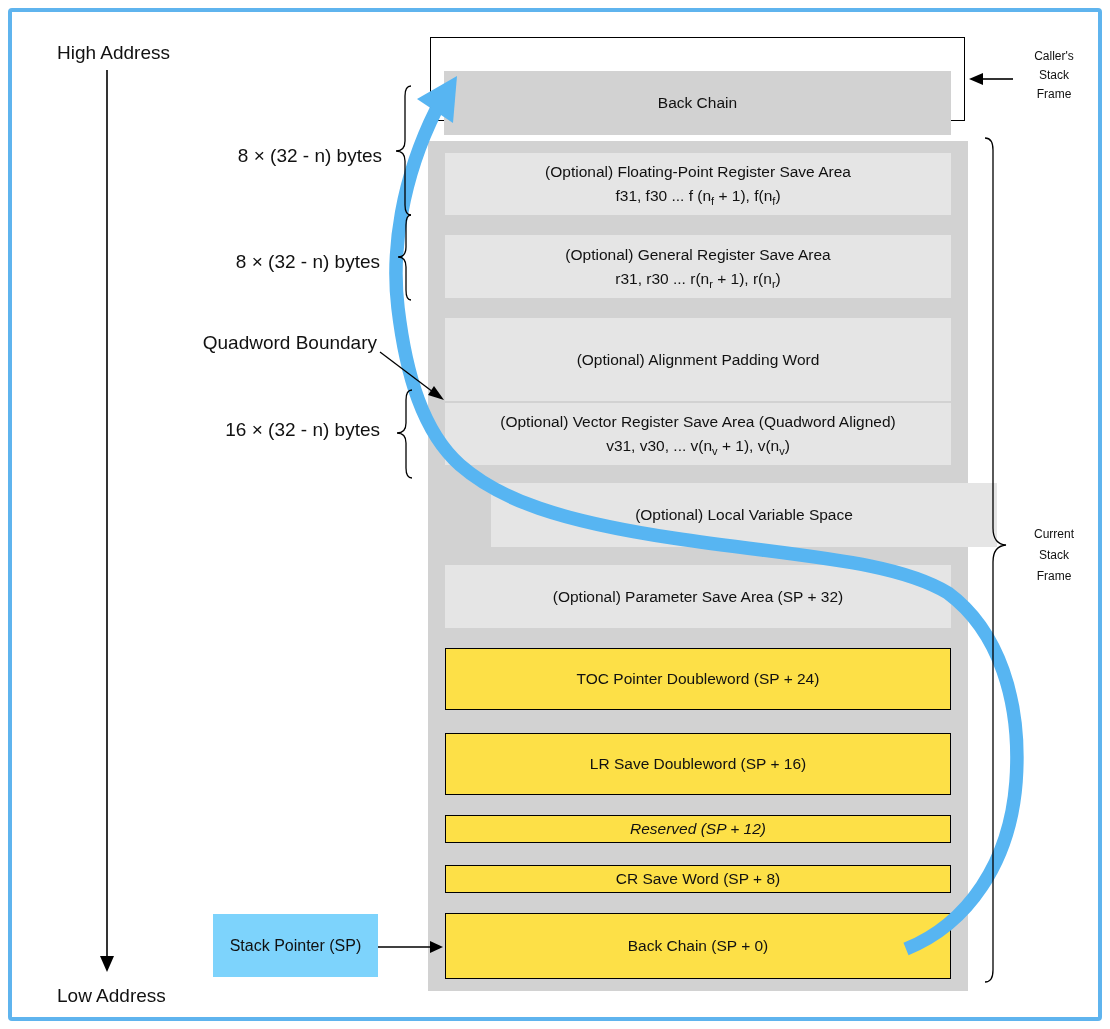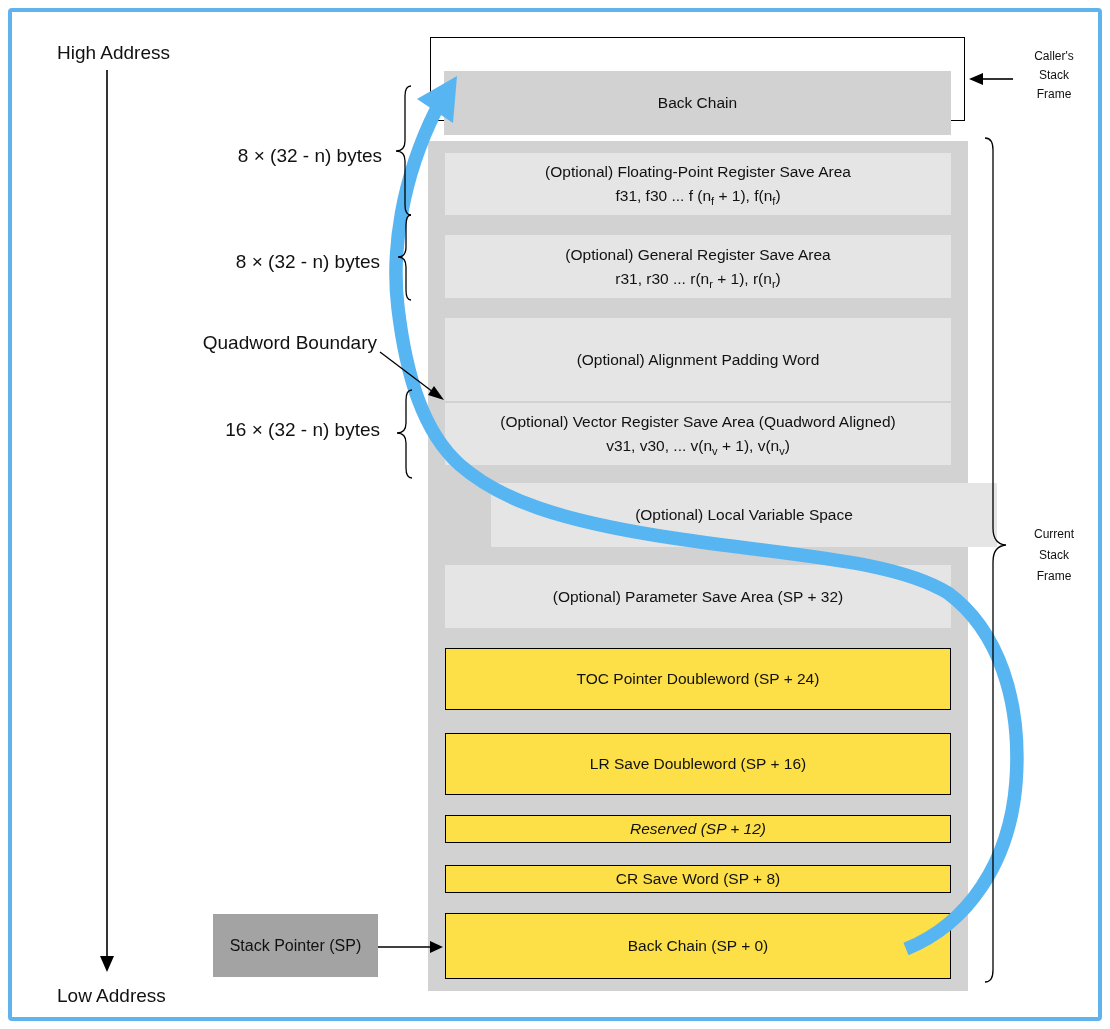--- a/index.html
+++ b/index.html
@@ -31,21 +31,21 @@
   .box-vec{top:403px;height:62px;}
   .box-local{top:483px;height:64px;margin-left:46px;}
   .box-param{top:565px;height:63px;}
   .box-toc{top:648px;height:62px;}
   .box-lr{top:733px;height:62px;}
   .box-res{top:815px;height:28px;line-height:1;font-style:italic;}
   .box-cr{top:865px;height:28px;line-height:1;}
   .box-bc{top:913px;height:66px;}
   
   .sp-box{position:absolute;left:213px;top:914px;width:165px;height:63px;
-       background:#a3a3a3;display:flex;align-items:center;justify-content:center;
+       background:#7dd3fc;display:flex;align-items:center;justify-content:center;
        font-size:16px;z-index:1;}
   
   .stacked{position:absolute;width:92px;text-align:center;font-size:12px;z-index:4;}
   .caller-label{left:1008px;top:47px;line-height:19px;}
   .current-label{left:1008px;top:524px;line-height:21px;}
   
   svg.blue-layer{position:absolute;left:0;top:0;z-index:2;}
   svg.ink-layer{position:absolute;left:0;top:0;z-index:3;}
 </style>
 </head>

